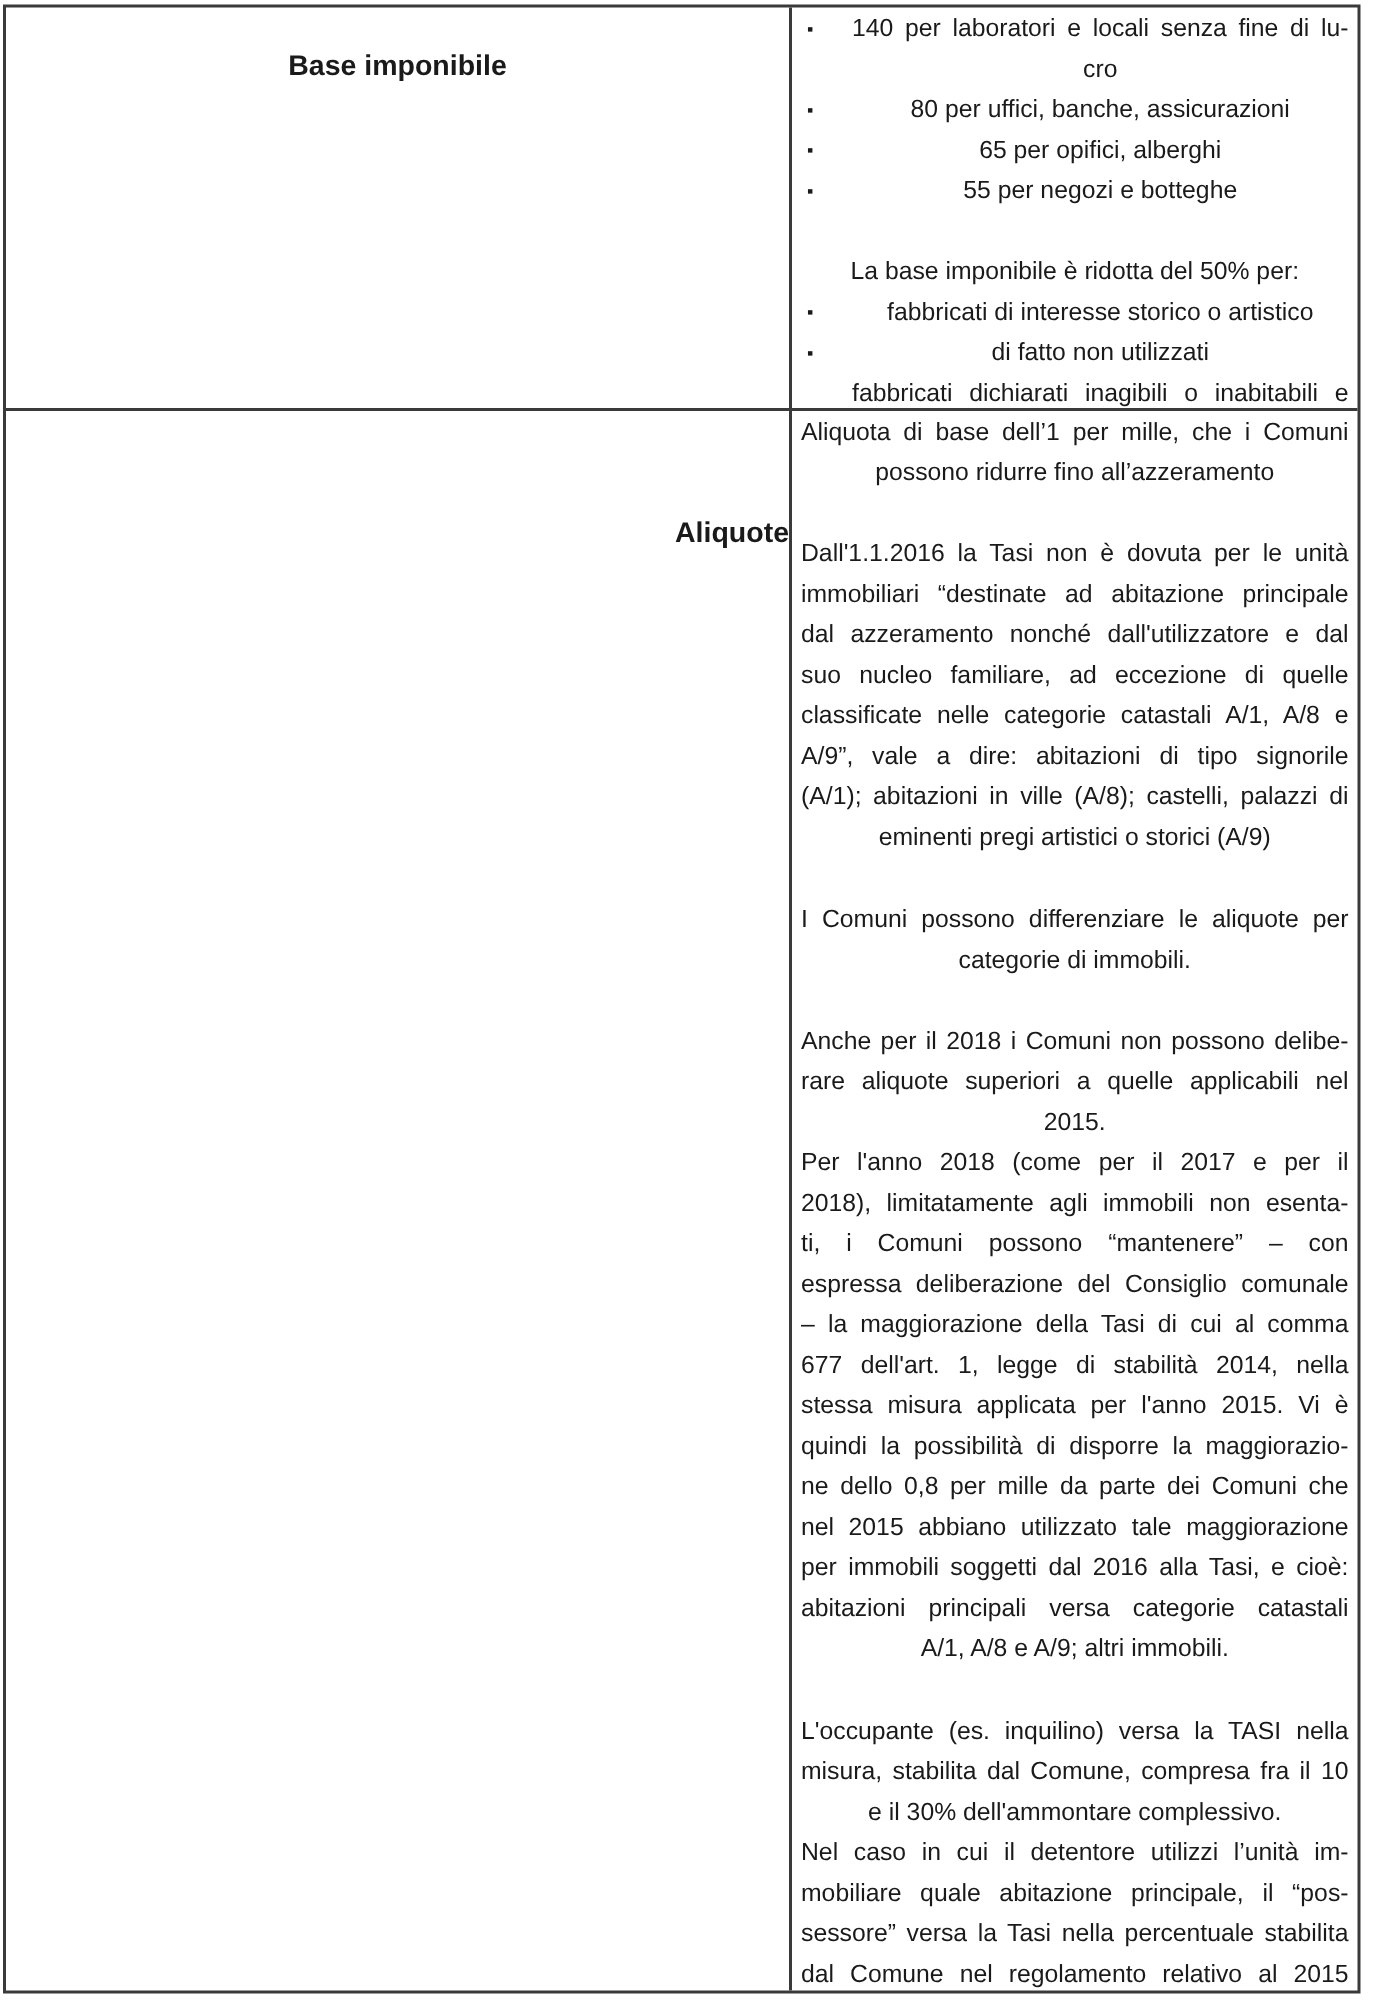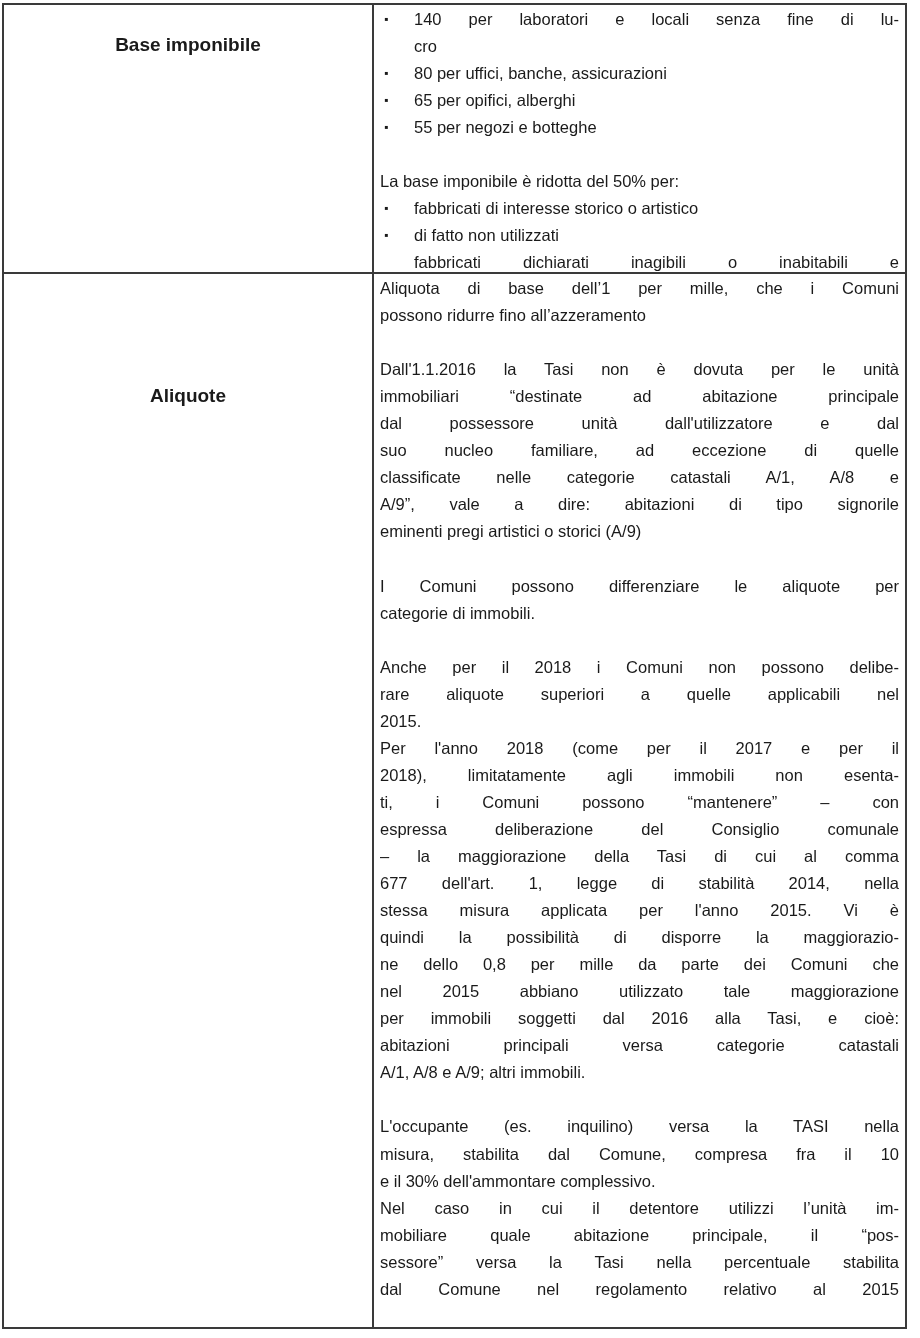--- a/index.html
+++ b/index.html
@@ -21,41 +21,41 @@
     width:905px;
     box-sizing:border-box;
     border:2px solid var(--border);
     background:#fff;
   }
   .row{display:flex;box-sizing:border-box;}
   .row + .row{border-top:2px solid var(--border);}
   .row-base{height:267px;}
   .row-aliquote{height:1055px;}
   .cell-label{
-    width:368px;
+    width:522px;
     box-sizing:border-box;
     display:flex;justify-content:center;align-items:flex-start;
     text-align:center;
   }
   .cell-label .lbl{
     font-size:19px;font-weight:bold;line-height:27px;
   }
   .row-base .cell-label{padding-top:26px;}
-  .row-aliquote .cell-label{padding-top:108px;}
+  .row-aliquote .cell-label{padding-top:68px;justify-content:flex-end;}
   .cell-body{
     flex:1;
     box-sizing:border-box;
     border-left:2px solid var(--border);
     padding:1px 6px 0 6px;
     font-size:16.5px;
     overflow:hidden;
   }
   .ln{
     line-height:var(--lh);
-    text-align:left;
+    text-align:center;
     white-space:normal;
   }
   .ln.j{
     text-align:justify;
     text-align-last:justify;
   }
   .sp{height:var(--lh);}
   .blk.bullet{position:relative;padding-left:34px;}
   .blk.bullet .bul{
     position:absolute;left:4px;top:0;
@@ -113,24 +113,25 @@
       </div>
       <div class="cell-body">
           <div class="blk para">
             <div class="ln j">Aliquota di base dell’<b>1 per mille</b>, che i Comuni</div>
             <div class="ln">possono ridurre fino all’<b>azzeramento</b></div>
           </div>
           <div class="sp"></div>
           <div class="blk para">
             <div class="ln j">Dall'1.1.2016 la Tasi non è dovuta per le unità</div>
             <div class="ln j">immobiliari “destinate ad abitazione principale</div>
-            <div class="ln j">dal possessore unità dall'utilizzatore e dal</div>
+            <div class="ln j">dal azzeramento nonché dall'utilizzatore e dal</div>
             <div class="ln j">suo nucleo familiare, ad eccezione di quelle</div>
             <div class="ln j">classificate nelle categorie catastali A/1, A/8 e</div>
             <div class="ln j">A/9”, vale a dire: abitazioni di tipo signorile</div>
+            <div class="ln j">(A/1); abitazioni in ville (A/8); castelli, palazzi di</div>
             <div class="ln">eminenti pregi artistici o storici (A/9)</div>
           </div>
           <div class="sp"></div>
           <div class="blk para">
             <div class="ln j">I Comuni possono differenziare le aliquote per</div>
             <div class="ln">categorie di immobili.</div>
           </div>
           <div class="sp"></div>
           <div class="blk para">
             <div class="ln j">Anche per il <b>2018</b> i Comuni non possono delibe-</div>

